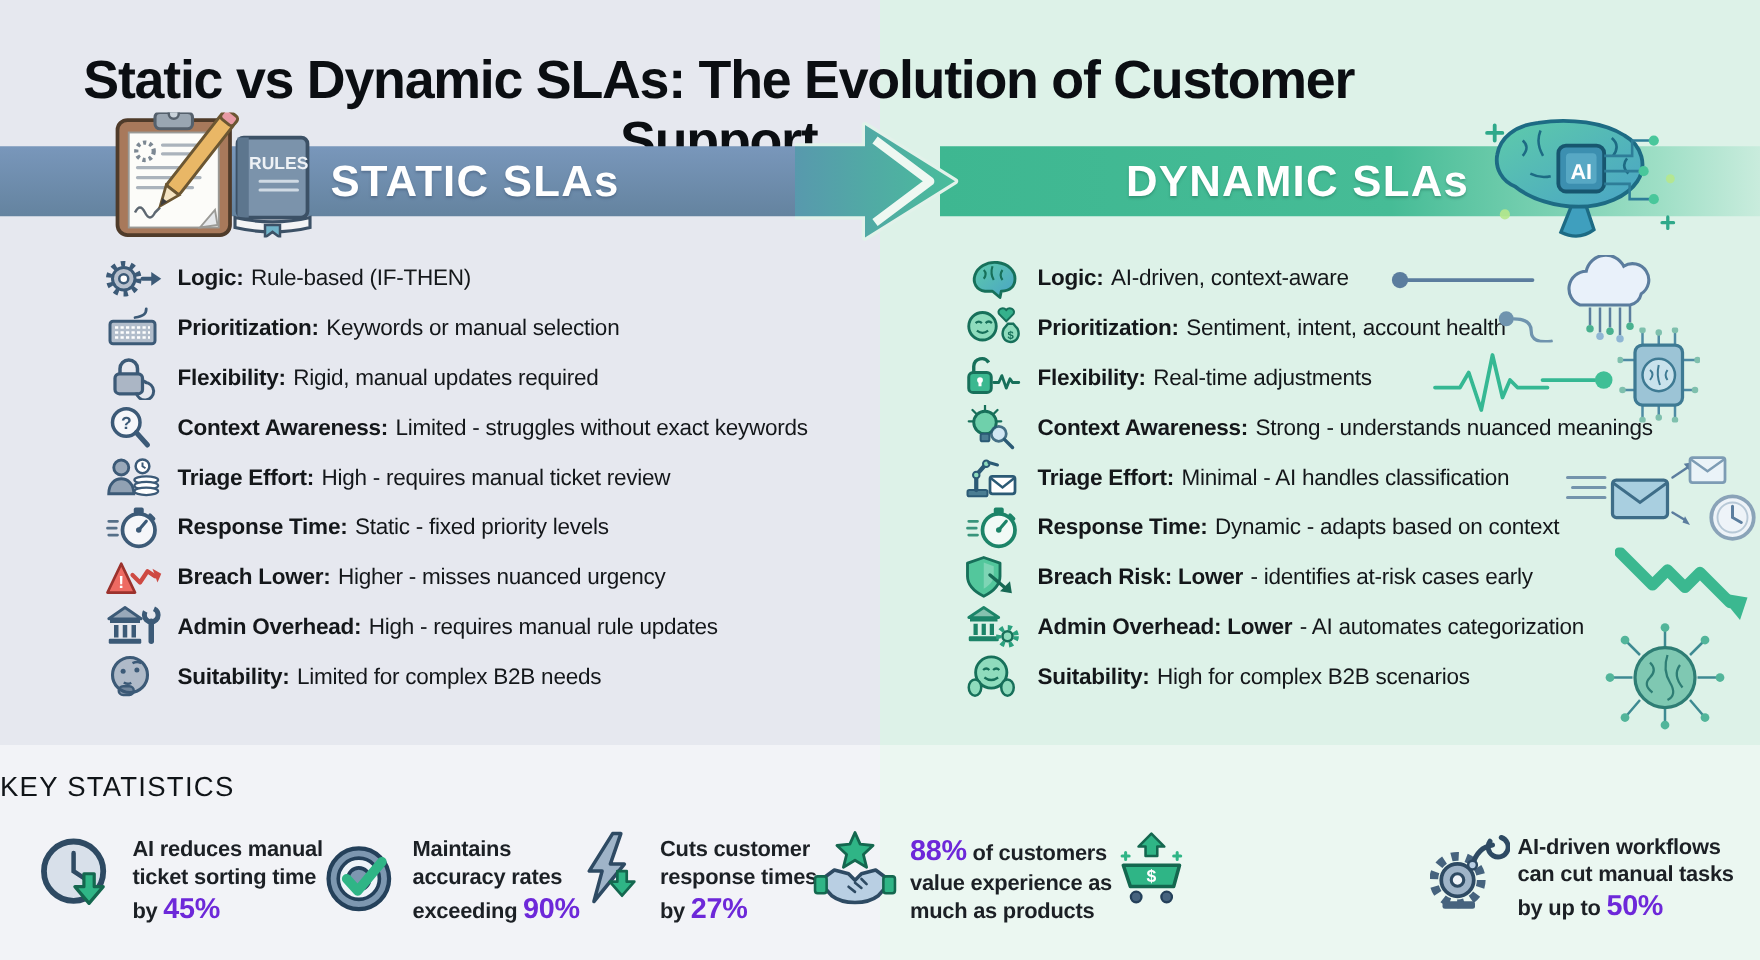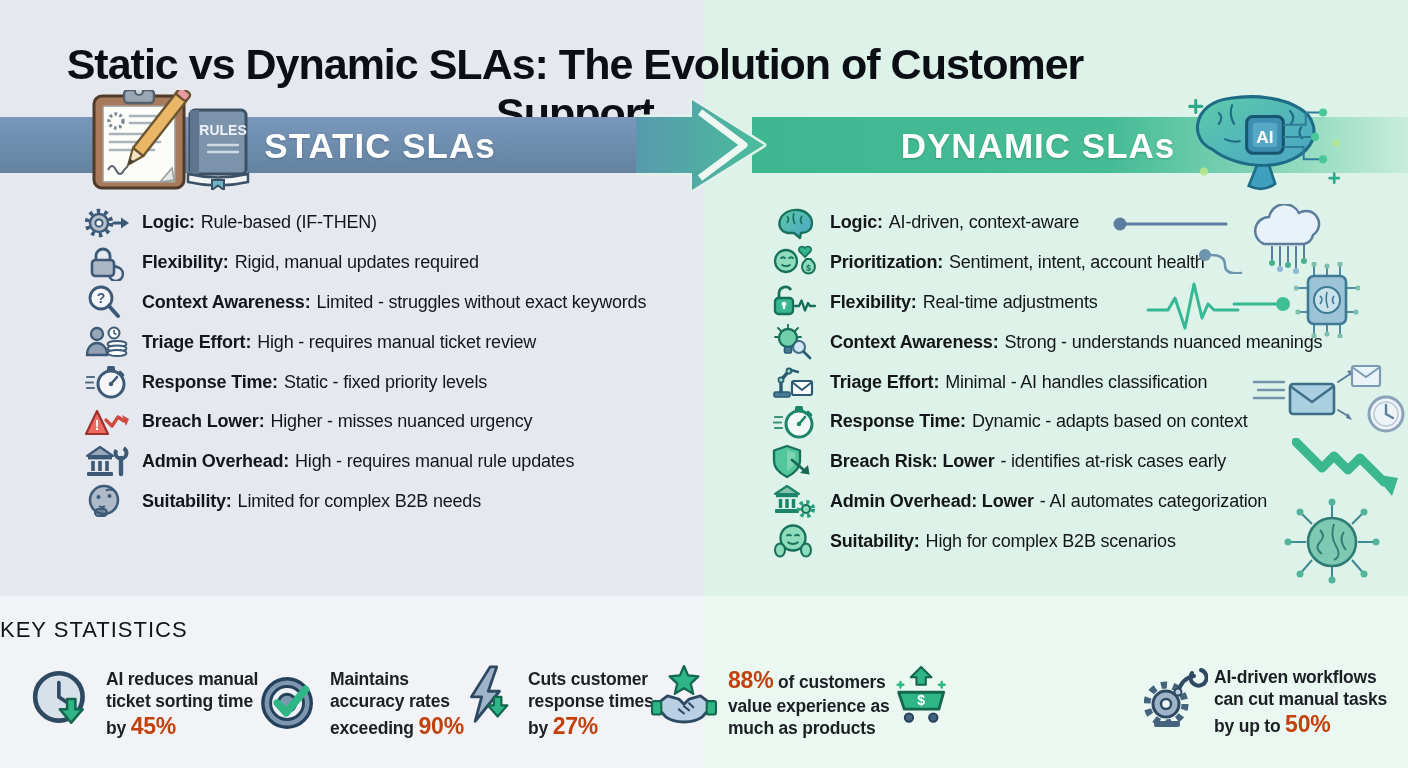--- a/index.html
+++ b/index.html
@@ -42,21 +42,21 @@
   .ic-green { color:#1c8468; }
   .ic-red { color:#b8423c; }
 
   .decor { position:absolute; }
 
   .stats-head { position:absolute; left:0; top:617px; width:1408px; text-align:left;
       font-size:22px; letter-spacing:1px; color:#101418; font-weight:500; }
   .stat-ic { position:absolute; }
   .stat-tx { position:absolute; font-size:17.5px; line-height:1.27; font-weight:700;
       letter-spacing:-0.2px; color:#1c2025; }
-  .hl { color:#c2410c; font-weight:bold; font-size:23px; }
+  .hl { color:#6d28d9; font-weight:bold; font-size:23px; }
   svg { display:block; }
   .sprite { position:absolute; width:0; height:0; overflow:hidden; }
 </style>
 </head>
 <body>
 
 <svg class="sprite" xmlns="http://www.w3.org/2000/svg">
   <defs>
     <linearGradient id="gArrow" x1="0" y1="0" x2="1" y2="0">
       <stop offset="0" stop-color="#5899ad"></stop>
@@ -417,20 +417,26 @@
 
   <div class="col col-static">
     <div class="row">
         <svg class="ic ic-blue" width="46" height="36">
           <use href="#s-gear-arrow"></use>
         </svg>
         <div class="row-text"><b>Logic:</b><span>Rule-based (IF-THEN)</span></div>
       </div>
     <div class="row">
         <svg class="ic ic-blue" width="46" height="36">
+          <use href="#s-keyboard"></use>
+        </svg>
+        <div class="row-text"><b>Prioritization:</b><span>Keywords or manual selection</span></div>
+      </div>
+    <div class="row">
+        <svg class="ic ic-blue" width="46" height="36">
           <use href="#s-lock"></use>
         </svg>
         <div class="row-text"><b>Flexibility:</b><span>Rigid, manual updates required</span></div>
       </div>
     <div class="row">
         <svg class="ic ic-blue" width="46" height="36">
           <use href="#s-magnifier-question"></use>
         </svg>
         <div class="row-text"><b>Context Awareness:</b><span>Limited - struggles without exact keywords</span></div>
       </div>

